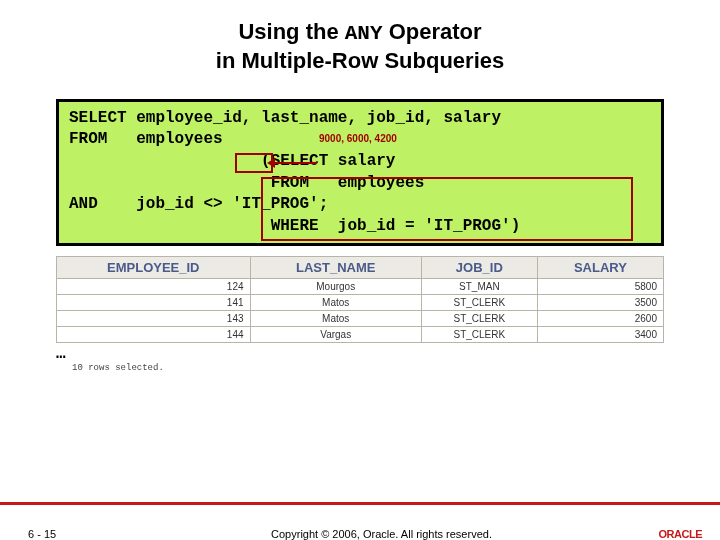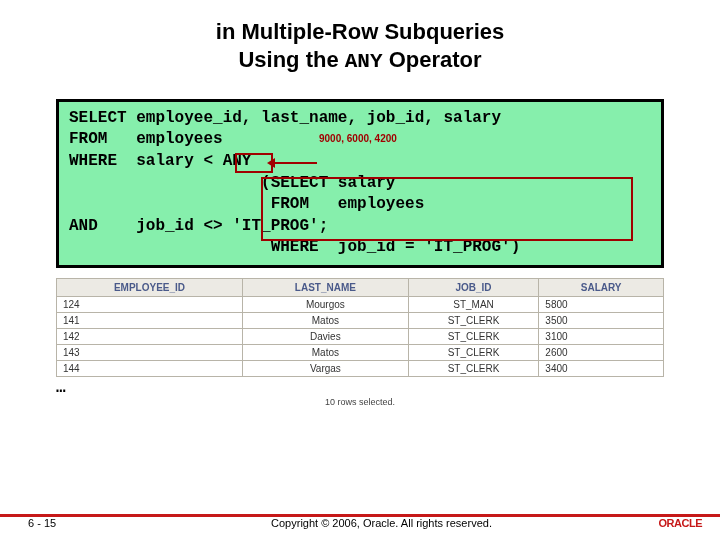--- a/index.html
+++ b/index.html
@@ -16,21 +16,21 @@
     font-size: 22px;
     font-weight: bold;
     color: #000;
     padding-top: 18px;
     line-height: 1.25;
   }
   .title .mono { font-family: "Courier New", monospace; font-size: 21px; }
   .sql-box {
     margin: 24px 56px 0 56px;
     border: 3px solid #000;
-    background: #86efac;
+    background: #bef264;
     padding: 6px 10px 6px 10px;
     font-family: "Courier New", monospace;
     font-size: 16px;
     font-weight: bold;
     color: #000;
     line-height: 1.35;
     position: relative;
   }
   .inner-box {
     position: absolute;
@@ -73,80 +73,78 @@
     font-family: Arial, sans-serif;
     font-size: 10px;
   }
   table.grid th {
     background: #eceae4;
     color: #4a5a8a;
     font-weight: bold;
     text-align: center;
     border: 1px solid #b8b4a8;
     padding: 3px 10px;
-    font-size: 10px;
+    font-size: 13px;
   }
   table.grid td {
     border: 1px solid #b8b4a8;
     padding: 2px 6px;
     color: #333;
     background: #fff;
     text-align: center;
   }
-  table.grid td.num { text-align: left; }
+  table.grid td.num { text-align: right; }
   .ellipsis {
     margin: 2px 56px 0 56px;
     font-family: "Courier New", monospace;
     font-size: 16px;
     font-weight: bold;
   }
   .rowcount {
     margin: 0 72px;
     font-size: 9px;
     color: #444;
-    font-family: Liberation Sans, sans-serif;
-    text-align: center;
+    font-family: Liberation Mono, monospace;
   }
   .footer {
     position: absolute;
     bottom: 0; left: 0; right: 0;
-    height: 26px;
+    height: 38px;
     border-top: 3px solid #c61818;
     display: flex;
-    align-items: flex-start;
+    align-items: flex-end;
     font-size: 11px;
     color: #000;
     padding-left: 43px;
   }
   .footer .pg { position: absolute; left: 28px; }
   .footer .cp { width: 100%; text-align: center; }
   .footer .logo {
     position: absolute; right: 18px;
     font-family: Arial, sans-serif;
     font-weight: bold;
     color: #c61818;
     font-size: 11px;
     letter-spacing: -0.5px;
   }
   .sql-line { white-space: pre; }
 </style>
 </head>
 <body>
 
 <div class="title">
-  <div>in Multiple-Row Subqueries</div>
   <div>
     <span>Using the </span><span class="mono">ANY</span><span> Operator</span>
   </div>
+  <div>in Multiple-Row Subqueries</div>
 </div>
 
 <div class="sql-box">
   <div class="sql-line">SELECT employee_id, last_name, job_id, salary</div>
   <div class="sql-line">FROM   employees</div>
-  <div class="sql-line">WHERE  salary &lt; ANY</div>
   <div class="sql-line">                    (SELECT salary</div>
   <div class="sql-line">                     FROM   employees</div>
   <div class="sql-line">AND    job_id &lt;&gt; 'IT_PROG';</div>
   <div class="sql-line">                     WHERE  job_id = 'IT_PROG')</div>
   <div class="annot">9000, 6000, 4200</div>
   <div class="arrow"></div>
   <div class="inner-box any"></div>
   <div class="inner-box sub"></div>
 </div>
 
@@ -167,26 +165,20 @@
         <td>ST_MAN</td>
         <td class="num">5800</td>
       </tr>
       <tr>
         <td class="num">141</td>
         <td>Matos</td>
         <td>ST_CLERK</td>
         <td class="num">3500</td>
       </tr>
       <tr>
-        <td class="num">142</td>
-        <td>Davies</td>
-        <td>ST_CLERK</td>
-        <td class="num">3100</td>
-      </tr>
-      <tr>
         <td class="num">143</td>
         <td>Matos</td>
         <td>ST_CLERK</td>
         <td class="num">2600</td>
       </tr>
       <tr>
         <td class="num">144</td>
         <td>Vargas</td>
         <td>ST_CLERK</td>
         <td class="num">3400</td>

